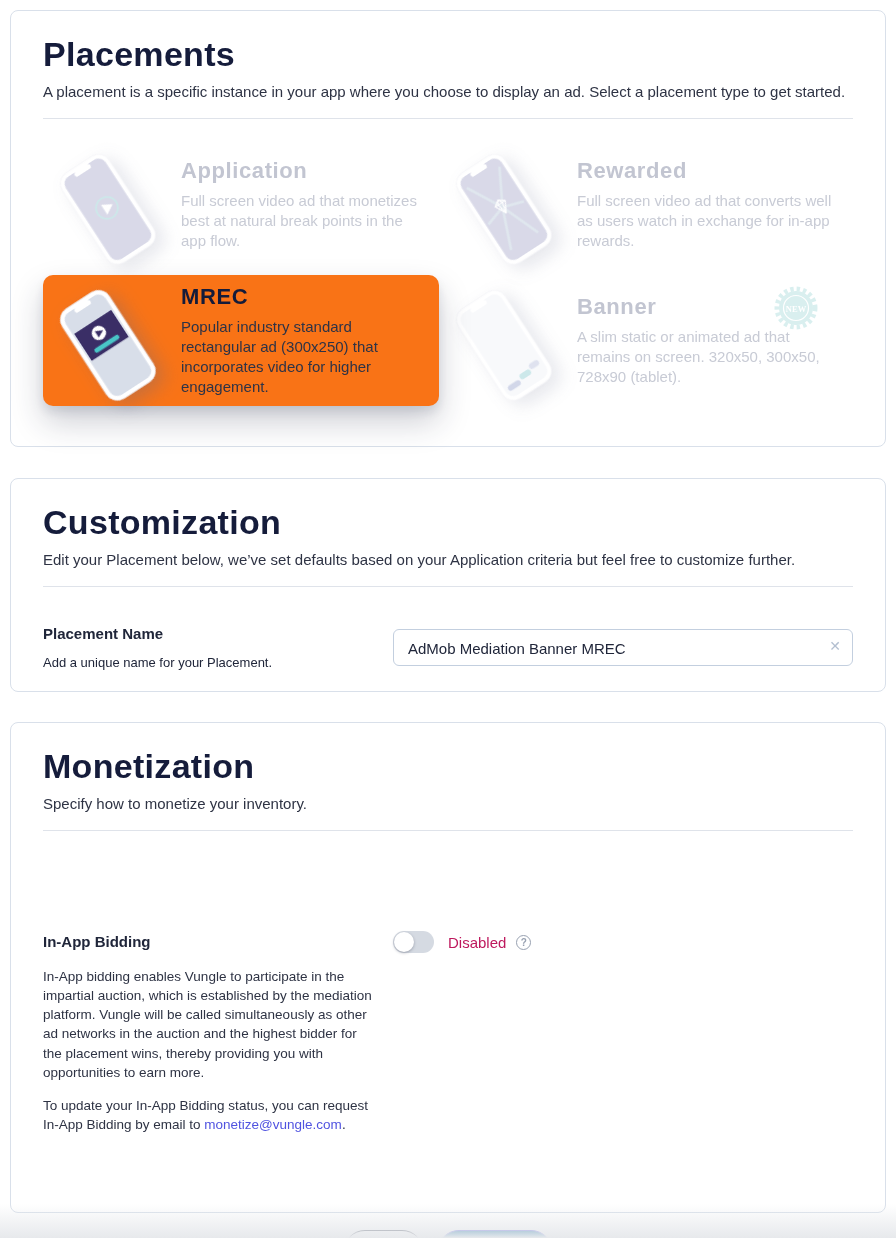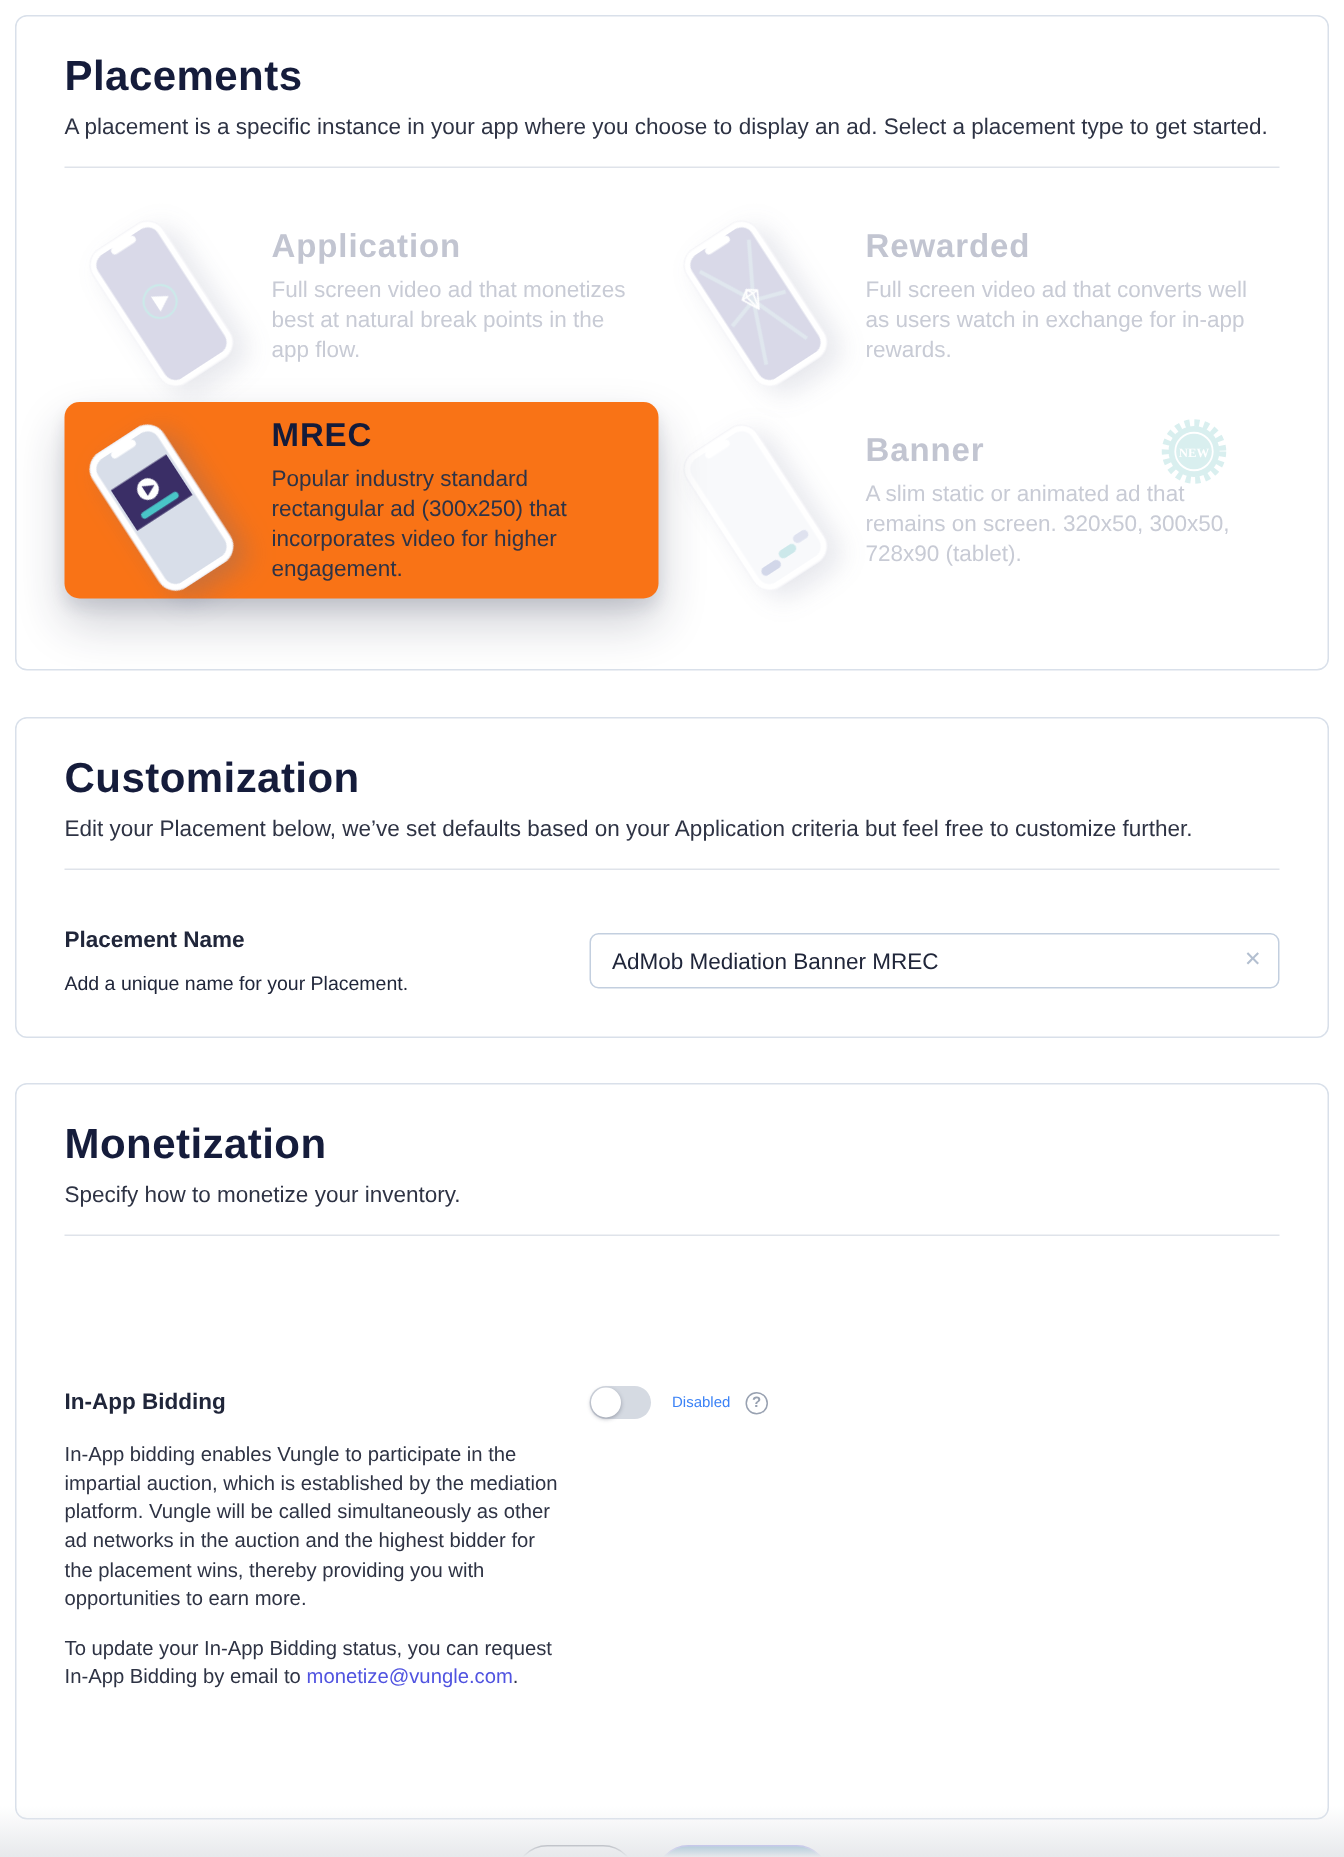--- a/index.html
+++ b/index.html
@@ -21,21 +21,21 @@
     margin: 0 10px;
     background: #ffffff;
     border: 1px solid #d9e0ea;
     border-radius: 8px;
   }
   .card-1 { margin-top: 10px; height: 437px; }
   .card-2 { margin-top: 31px; height: 214px; }
   .card-3 { margin-top: 30px; height: 491px; }
   .card-inner { padding: 24px 32px 0 32px; }
   .section-title {
-    font-size: 28px;
+    font-size: 34px;
     font-weight: 700;
     color: #151c3b;
     letter-spacing: 0.3px;
   }
   .section-desc {
     margin-top: 9px;
     font-size: 15px;
     color: #2e3344;
   }
   .divider {
@@ -141,21 +141,21 @@
   .toggle {
     width: 41px; height: 22px; border-radius: 11px;
     background: #d5dae2; position: relative; cursor: pointer;
   }
   .toggle-knob {
     position: absolute; left: 1px; top: 1px;
     width: 20px; height: 20px; border-radius: 50%;
     background: #ffffff;
     box-shadow: 0 1px 3px rgba(40,45,70,0.35);
   }
-  .toggle-state { font-size: 10px; color: #3b82f6; }
+  .toggle-state { font-size: 15px; color: #be185d; }
   .help-icon {
     width: 15px; height: 15px; border-radius: 50%;
     border: 1.3px solid #98a1b1;
     color: #98a1b1; font-size: 10px; font-weight: 700;
     display: inline-flex; align-items: center; justify-content: center;
     cursor: pointer; margin-left: -4px;
   }
 
   
   .footer-actions {

